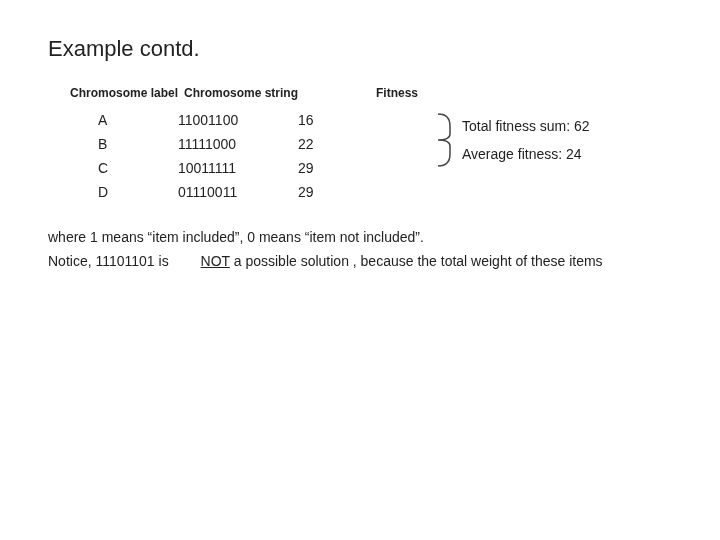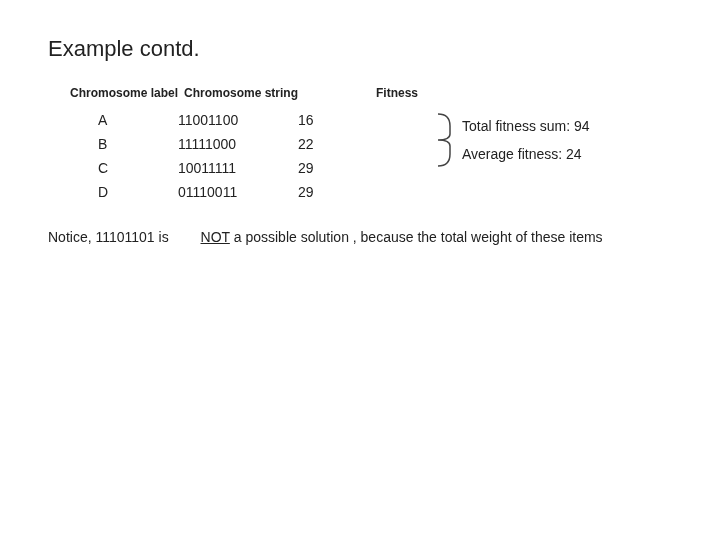--- a/index.html
+++ b/index.html
@@ -109,26 +109,27 @@
         </tbody>
       </table>
 
       <div class="notes-column" style="padding-left: 18px; padding-top: 30px;">
 
         <div style="display:flex; align-items:center; margin-bottom: 2px;">
           <svg width="16" height="56" viewBox="0 0 16 56">
             <path d="M2,2 Q14,2 14,14 L14,22 Q14,28 2,28 Q14,28 14,34 L14,42 Q14,54 2,54" fill="none" stroke="#444" stroke-width="1.5"></path>
           </svg>
           <div style="display:flex; flex-direction:column; justify-content:space-around; height:56px; padding-left:4px;">
-            <span class="note-text">Total fitness sum: 94</span>
+            <span class="note-text">Total fitness sum: 62</span>
             <span class="note-text">Average fitness: 24</span>
           </div>
         </div>
       </div>
     </div>
   </div>
 
   <div class="footnotes">
+    <p>where 1 means “item included”, 0 means “item not included”.</p>
     <p>
       <span>Notice, 11101101 is <span style="text-decoration:underline;margin-left:28px;">NOT</span> a possible solution , because the total weight of these items</span>
     </p>
   </div>
 </div>
 
 </body></html>

